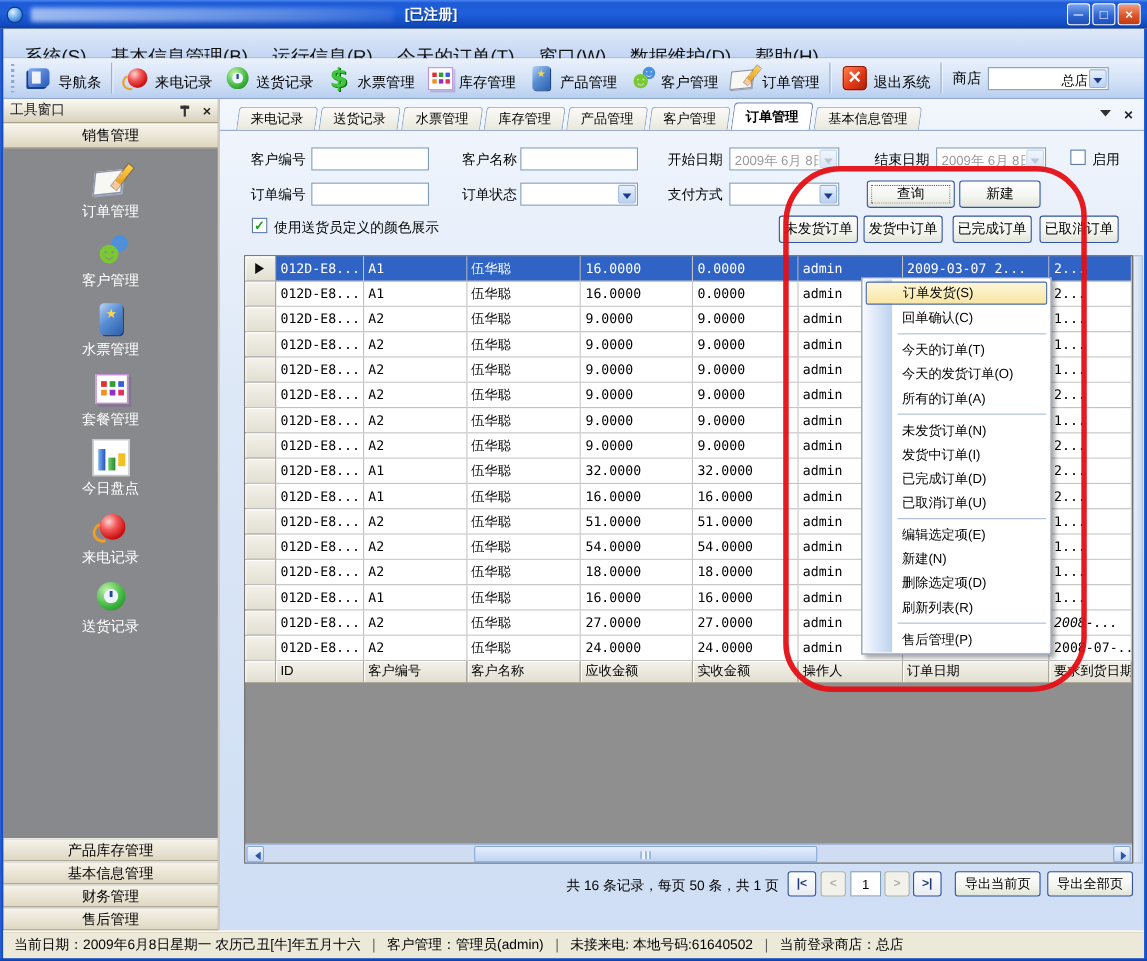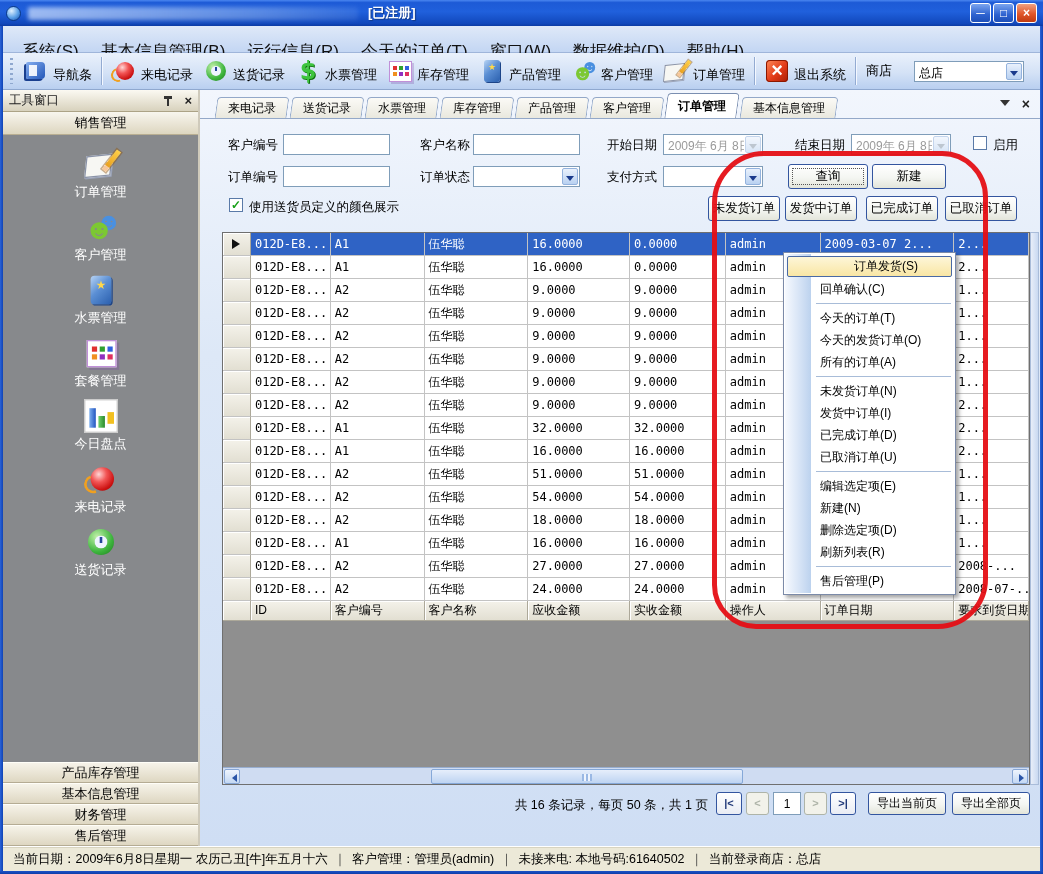--- a/index.html
+++ b/index.html
@@ -39,21 +39,21 @@
 
   
   .toolbar { position:absolute; left:3px; right:3px; top:53px; height:37px;
     background:linear-gradient(180deg,#eaf1fc 0%,#d4e2f6 55%,#b9cff0 100%);
     border-bottom:1px solid #8fa8cf; display:flex; align-items:center; padding-left:2px; z-index:5; }
   .tb-grip { width:7px; height:26px; margin:0 3px;
     background:repeating-linear-gradient(180deg,#8fa8cf 0 2px,transparent 2px 5px);
     background-size:3px 100%; background-repeat:no-repeat; background-position:center; }
   .tb-item { display:flex; align-items:flex-end; gap:4px; padding:2px 5px; font-size:13px; color:#000; }
   .tb-sep { width:1px; height:28px; background:#93abd2; box-shadow:1px 0 0 #f4f8ff; margin:0 4px; }
-  .tb-shop { display:flex; align-items:center; gap:22px; font-size:13px; padding-left:6px; }
+  .tb-shop { display:flex; align-items:center; gap:6px; font-size:13px; padding-left:6px;text-align:right; }
 
   
   .ic { width:26px; height:26px; position:relative; display:inline-block; flex:0 0 auto; }
   .ic-book::before { content:""; position:absolute; left:3px; top:4px; width:19px; height:17px;
     background:linear-gradient(135deg,#84aef0,#2457b8); border-radius:2px 4px 4px 2px; box-shadow:-2px 2px 0 #1a3f8f; }
   .ic-book::after { content:""; position:absolute; left:6px; top:7px; width:8px; height:11px; background:#fff; opacity:.9; }
   .ic-bell::before { content:""; position:absolute; left:5px; top:4px; width:18px; height:18px; border-radius:50%;
     background:radial-gradient(circle at 35% 30%,#ffd6d6 0%,#f25555 35%,#cc1212 70%,#8c0505 100%); }
   .ic-bell::after { content:""; position:absolute; left:0; top:10px; width:10px; height:10px; border:2px solid #f0a020;
     border-radius:50%; border-right-color:transparent; border-top-color:transparent; transform:rotate(25deg); }
@@ -192,21 +192,21 @@
   .sb-seg { padding:0 4px; }
   .sb-div { color:#333; padding:0 2px; }
 
   
   .ctx-menu { position:absolute; left:783px; top:252px; width:173px; background:#fff; border:1px solid #7b8aa8;
     box-shadow:3px 3px 4px rgba(0,0,0,.35); z-index:200; padding:2px 0; }
   .ctx-menu::before { content:""; position:absolute; left:1px; top:1px; bottom:1px; width:26px;
     background:linear-gradient(90deg,#f6f9fe 0%,#d4e2f5 60%,#bcd2ee 100%); }
   .ctx-item { position:relative; height:22px; line-height:22px; padding-left:36px; font-size:12px; color:#000; }
   .ctx-item.hl { margin:1px 3px; height:21px; line-height:19px; background:linear-gradient(180deg,#fdf6d8,#f9e6a4);
-    border:1px solid #4a6aa5; border-radius:2px; padding-left:33px;text-align:center; }
+    border:1px solid #4a6aa5; border-radius:2px; padding-left:33px; }
   .ctx-sep { position:relative; height:1px; background:#a8bcd8; margin:3px 4px 3px 32px; }
 
   
   .annotation { position:absolute; left:712px; top:151px; width:276px; height:478px; border:5px solid #e50f15;
     border-radius:52px 46px 50px 44px; z-index:300; pointer-events:none; opacity:.95; }
 </style>
 </head>
 <body>
 
 <div class="window">
@@ -550,21 +550,21 @@
         </div>
         <div class="t-row">
           <div class="t-cell t-sel" style="width: 28px;"></div>
           <div class="t-cell" style="width: 80px;">012D-E8...</div>
           <div class="t-cell" style="width: 94px;">A2</div>
           <div class="t-cell" style="width: 104px;">伍华聪</div>
           <div class="t-cell" style="width: 102px;">27.0000</div>
           <div class="t-cell" style="width: 96px;">27.0000</div>
           <div class="t-cell" style="width: 95px;">admin</div>
           <div class="t-cell" style="width: 134px;">2008-07-19 1...</div>
-          <div class="t-cell" style="width: 75px;">2008-...</div>
+          <div class="t-cell" style="width: 75px; font-style: italic;">2008-...</div>
         </div>
         <div class="t-row">
           <div class="t-cell t-sel" style="width: 28px;"></div>
           <div class="t-cell" style="width: 80px;">012D-E8...</div>
           <div class="t-cell" style="width: 94px;">A2</div>
           <div class="t-cell" style="width: 104px;">伍华聪</div>
           <div class="t-cell" style="width: 102px;">24.0000</div>
           <div class="t-cell" style="width: 96px;">24.0000</div>
           <div class="t-cell" style="width: 95px;">admin</div>
           <div class="t-cell" style="width: 134px;">2008-07-19 1...</div>

